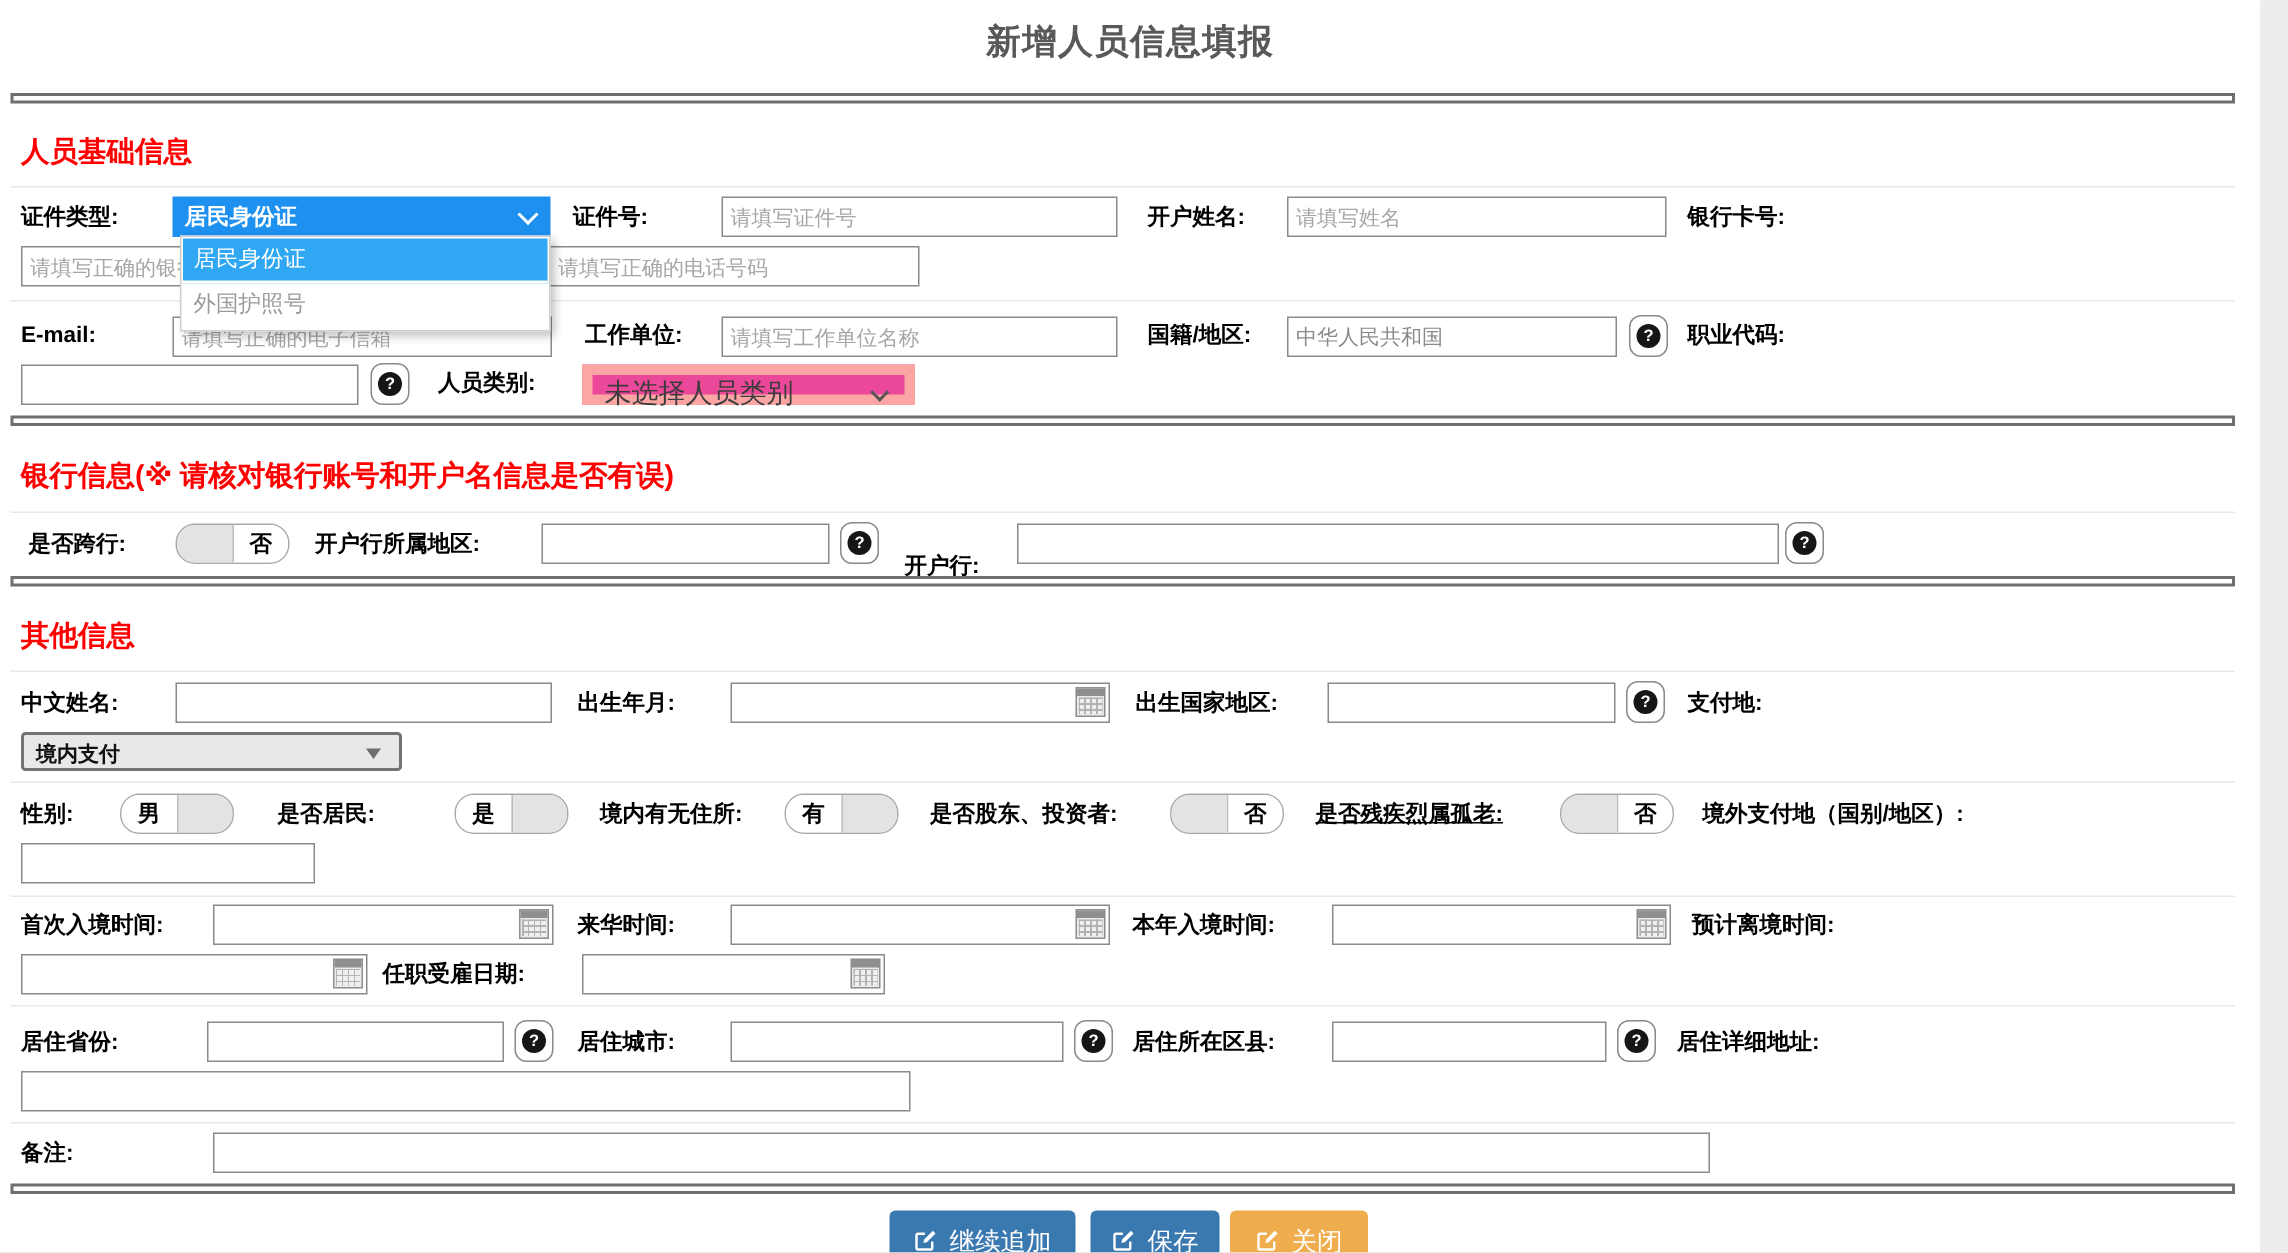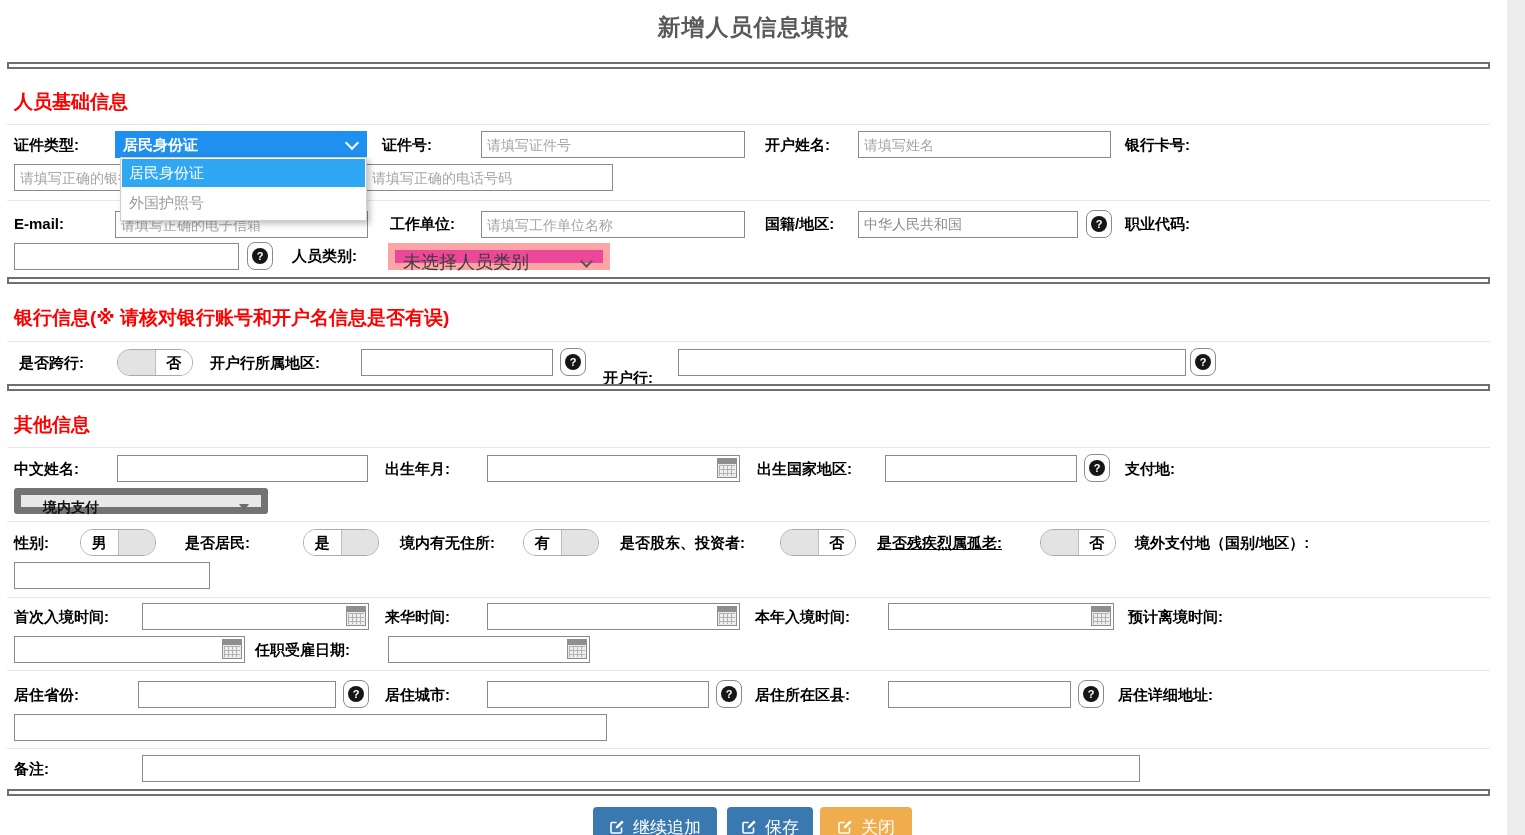--- a/index.html
+++ b/index.html
@@ -25,21 +25,21 @@
   .qmark{width:16px;height:16px;border-radius:50%;background:#161616;color:#fff;font-size:11px;font-weight:bold;display:flex;align-items:center;justify-content:center;line-height:16px;}
   .toggle{position:absolute;width:76px;height:27px;box-sizing:border-box;border:1px solid #a9a9a9;border-radius:13px;overflow:hidden;display:flex;background:#fff;cursor:pointer;}
   .t-text{flex:1;font-size:15px;font-weight:bold;color:#000;text-align:center;line-height:25px;background:#fff;}
   .t-gray{flex:1;background:#e3e3e3;}
   .toggle.t-left .t-gray{border-left:1px solid #bdbdbd;}
   .toggle.t-right .t-gray{border-right:1px solid #bdbdbd;}
   .sel-blue{position:absolute;left:115px;top:131px;width:252px;height:27px;box-sizing:border-box;background:#1e90f0;color:#fff;font-size:15px;font-weight:bold;line-height:27px;padding:0 8px;cursor:pointer;}
   .chev-w{position:absolute;right:10px;top:7px;width:8px;height:8px;border-right:2.5px solid #fff;border-bottom:2.5px solid #fff;transform:rotate(45deg);}
   .sel-white{position:absolute;height:27px;box-sizing:border-box;border:7px solid #fca5a5;background:#ec4899;color:#3c3c3c;font-size:18px;line-height:25px;padding:0 8px;cursor:pointer;}
   .chev-d{position:absolute;right:12px;top:7px;width:7px;height:7px;border-right:2px solid #555;border-bottom:2px solid #555;transform:rotate(45deg);}
-  .sel-gray{position:absolute;height:26px;box-sizing:border-box;border:7px solid #737373;border-radius:3px;background:#e8e8e8;color:#111;font-size:14px;font-weight:bold;line-height:24px;padding:0 22px;cursor:pointer;}
+  .sel-gray{position:absolute;height:26px;box-sizing:border-box;border:2px solid #737373;border-radius:3px;background:#e8e8e8;color:#111;font-size:14px;font-weight:bold;line-height:24px;padding:0 8px;cursor:pointer;}
   .tri-down{position:absolute;right:12px;top:9px;width:0;height:0;border-left:5px solid transparent;border-right:5px solid transparent;border-top:7px solid #6d6d6d;}
   .ddlist{position:absolute;left:120px;top:157px;width:247px;box-sizing:border-box;background:#fff;border:1px solid #cfcfcf;box-shadow:3px 3px 6px rgba(0,0,0,.25);z-index:20;padding:1px 1px 3px 1px;}
   .dd-opt{height:28px;line-height:28px;font-size:15px;padding-left:7px;cursor:pointer;}
   .dd-opt.sel{background:#2fa7f3;color:#fff;border-bottom:2px solid #fff;}
   .dd-opt.plain{color:#9b9b9b;}
   .btn{position:absolute;top:807px;height:40px;border:none;border-radius:4px;color:#fff;font-size:17px;font-family:inherit;display:flex;align-items:center;justify-content:center;gap:8px;cursor:pointer;}
   .btn.blue{background:#3a78b0;}
   .btn.orange{background:#f0ad4e;}
   .eicon{display:inline-block;width:16px;height:16px;}
 </style>

